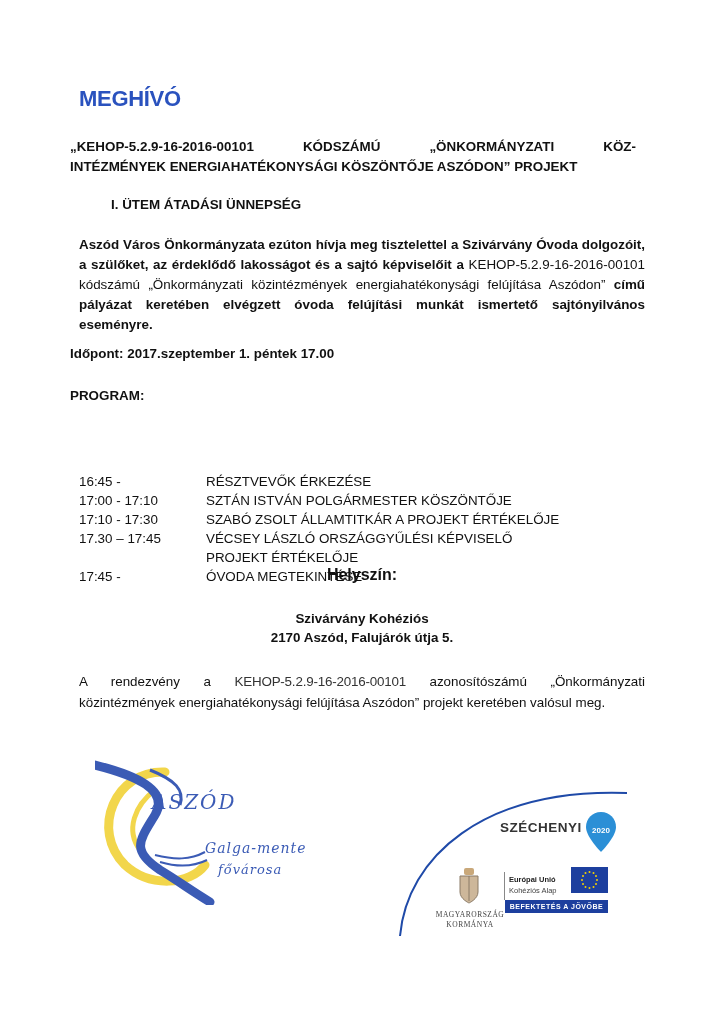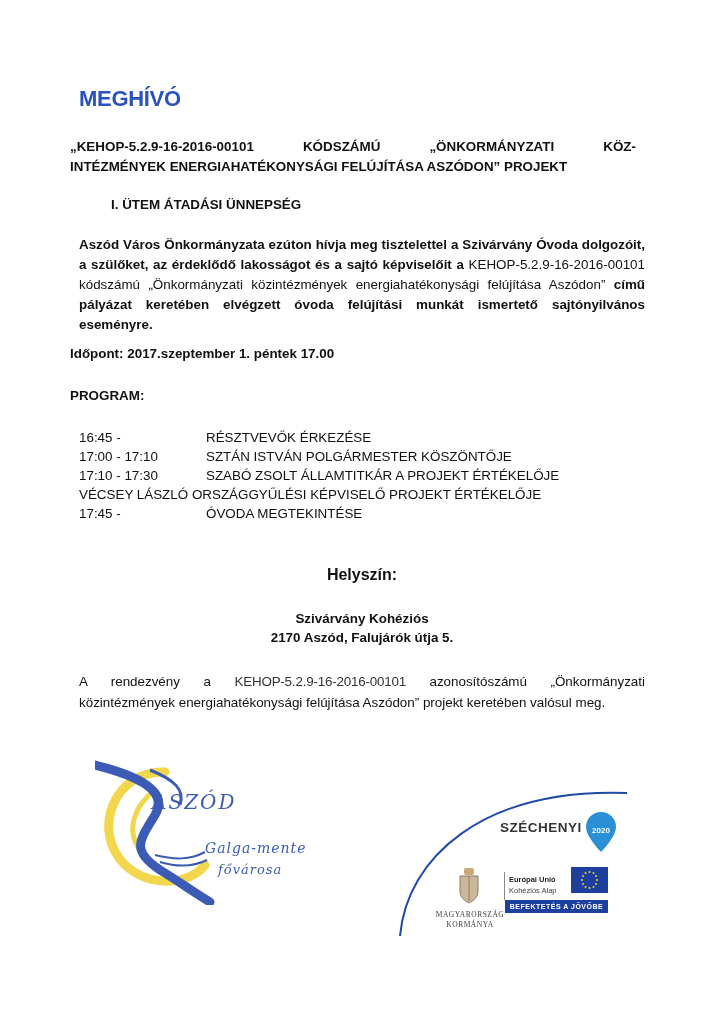--- a/index.html
+++ b/index.html
@@ -4,41 +4,41 @@
 <style>
   html, body { margin: 0; padding: 0; background: #ffffff; }
   body { width: 724px; height: 1024px; position: relative; overflow: hidden;
          font-family: "Liberation Sans", sans-serif; color: #111; }
   .abs { position: absolute; }
   .title { left: 79px; top: 86px; font-size: 22px; font-weight: bold; color: #2a52be; letter-spacing: -0.3px; }
   .subhead { left: 70px; width: 566px; font-size: 13.4px; font-weight: bold; line-height: 20px; }
   .b { font-weight: bold; }
   .n { font-weight: normal; }
   .para { left: 79px; width: 566px; font-size: 13.4px; line-height: 20px; text-align: justify; }
-  .prog { left: 79px; width: 566px; font-size: 13.4px; line-height: 19px; }
+  .prog { left: 79px; width: 566px; font-size: 13.4px; line-height: 19px; margin-top: 44px; }
   .prog-row { display: flex; }
   .prog-time { width: 127px; flex: none; }
   .prog-desc { flex: 1; }
   .center { left: 79px; width: 566px; text-align: center; font-weight: bold; }
   .logo-aszod { left: 95px; top: 760px; width: 235px; height: 145px; }
   .logo-szechenyi { left: 392px; top: 768px; width: 260px; height: 170px; }
 </style>
 </head>
 <body>
 
 <div class="abs title">MEGHÍVÓ</div>
 
 <div class="abs subhead" style="top:137px;">
   <div style="display:flex; justify-content:space-between;">
     <span>„KEHOP-5.2.9-16-2016-00101</span>
     <span>KÓDSZÁMÚ</span>
     <span>„ÖNKORMÁNYZATI</span>
     <span>KÖZ-</span>
   </div>
-  <div style="white-space:nowrap;">INTÉZMÉNYEK ENERGIAHATÉKONYSÁGI FELÚJÍTÁSA ASZÓDON” PROJEKT</div>
+  <div style="white-space:nowrap;">INTÉZMÉNYEK ENERGIAHATÉKONYSÁGI KÖSZÖNTŐJE ASZÓDON” PROJEKT</div>
 </div>
 
 <div class="abs subhead" style="top:195px;margin-left:41px;">I. ÜTEM ÁTADÁSI ÜNNEPSÉG</div>
 
 <div class="abs para" style="top:235px;">
   <span class="b">Aszód Város Önkormányzata ezúton hívja meg tisztelettel a Szivárvány Óvoda dolgozóit, a szülőket, az érdeklődő lakosságot és a sajtó képviselőit a</span><span class="n"> KEHOP-5.2.9-16-2016-00101 kódszámú „Önkormányzati közintézmények energiahatékonysági felújítása Aszódon”</span><span class="b"> című pályázat keretében elvégzett óvoda felújítási munkát ismertető sajtónyilvános eseményre.</span>
 </div>
 
 <div class="abs subhead" style="top:344px;">Időpont: 2017.szeptember 1. péntek 17.00</div>
 
@@ -51,20 +51,21 @@
   </div>
   <div class="prog-row">
     <span class="prog-time">17:00 - 17:10</span>
     <span class="prog-desc">SZTÁN ISTVÁN POLGÁRMESTER KÖSZÖNTŐJE</span>
   </div>
   <div class="prog-row">
     <span class="prog-time">17:10 - 17:30</span>
     <span class="prog-desc">SZABÓ ZSOLT ÁLLAMTITKÁR A PROJEKT ÉRTÉKELŐJE</span>
   </div>
   <div class="prog-row">
+    <span class="prog-time">17.30 – 17:45</span>
     <span class="prog-desc" style="padding-right:90px;">VÉCSEY LÁSZLÓ ORSZÁGGYŰLÉSI KÉPVISELŐ PROJEKT ÉRTÉKELŐJE</span>
   </div>
   <div class="prog-row">
     <span class="prog-time">17:45 -</span>
     <span class="prog-desc">ÓVODA MEGTEKINTÉSE</span>
   </div>
 </div>
 
 <div class="abs center" style="top:566px; font-size:16px;">Helyszín:</div>
 <div class="abs center" style="top:611px; font-size:13.4px;">Szivárvány Kohéziós</div>

